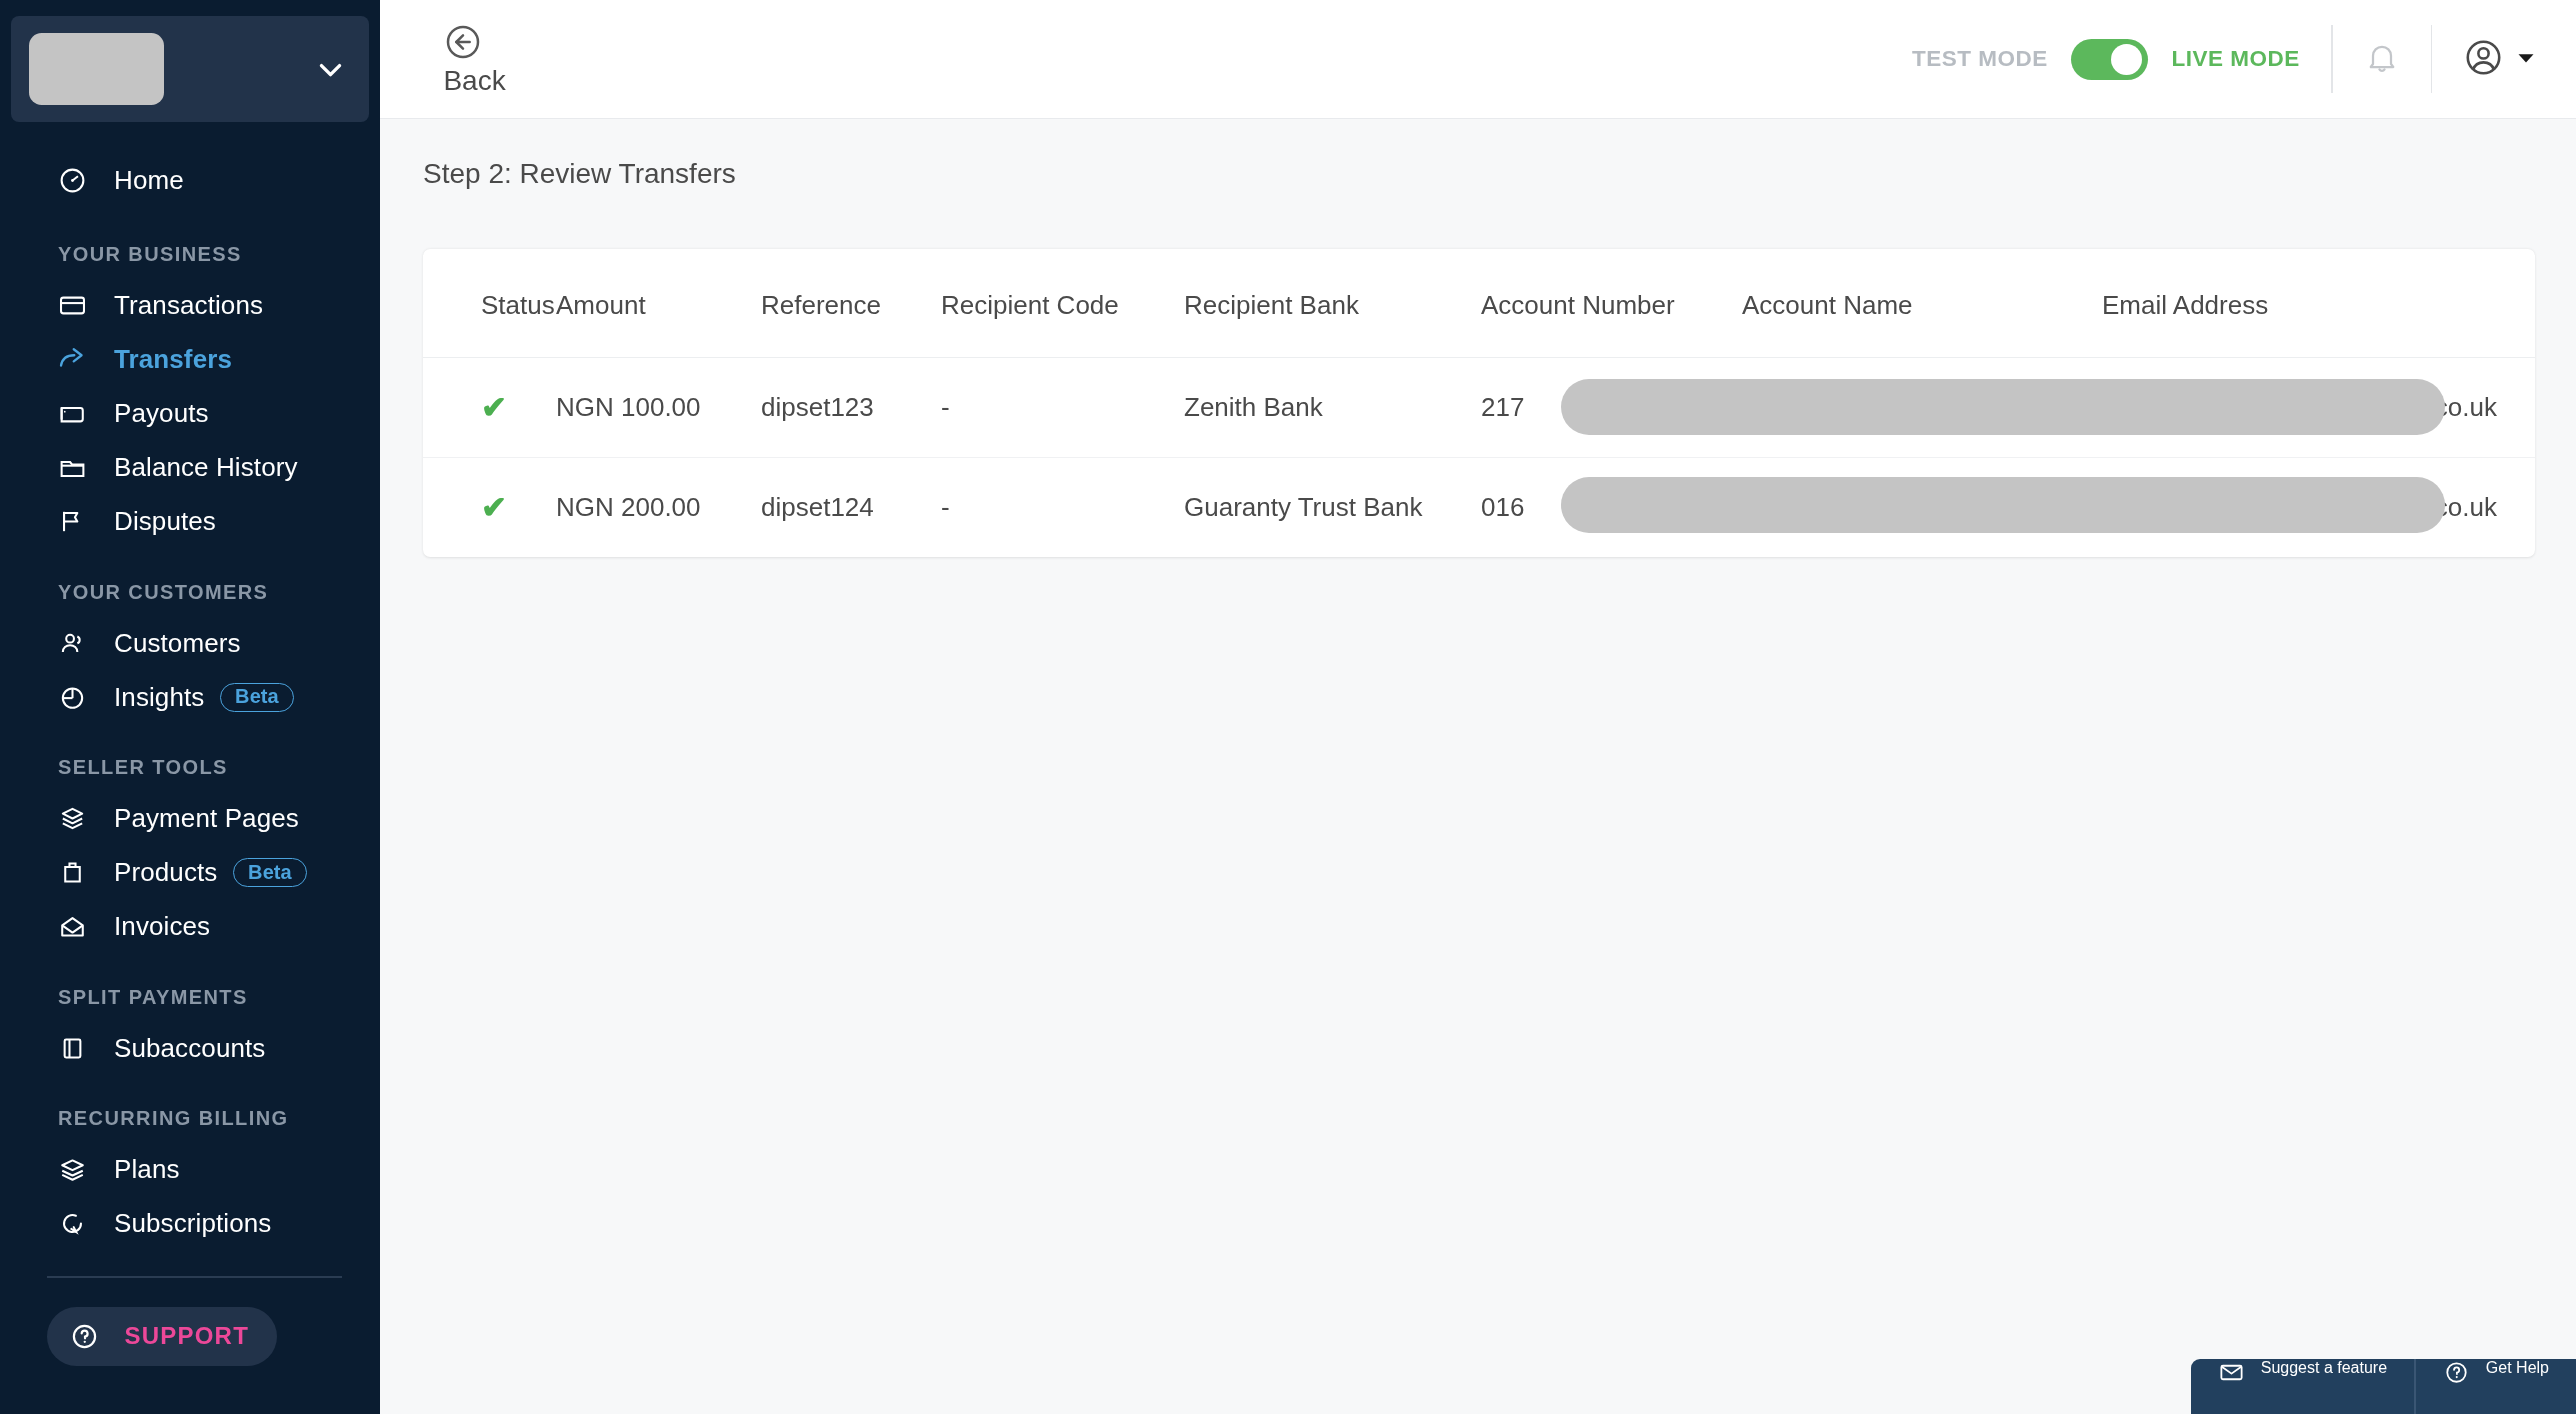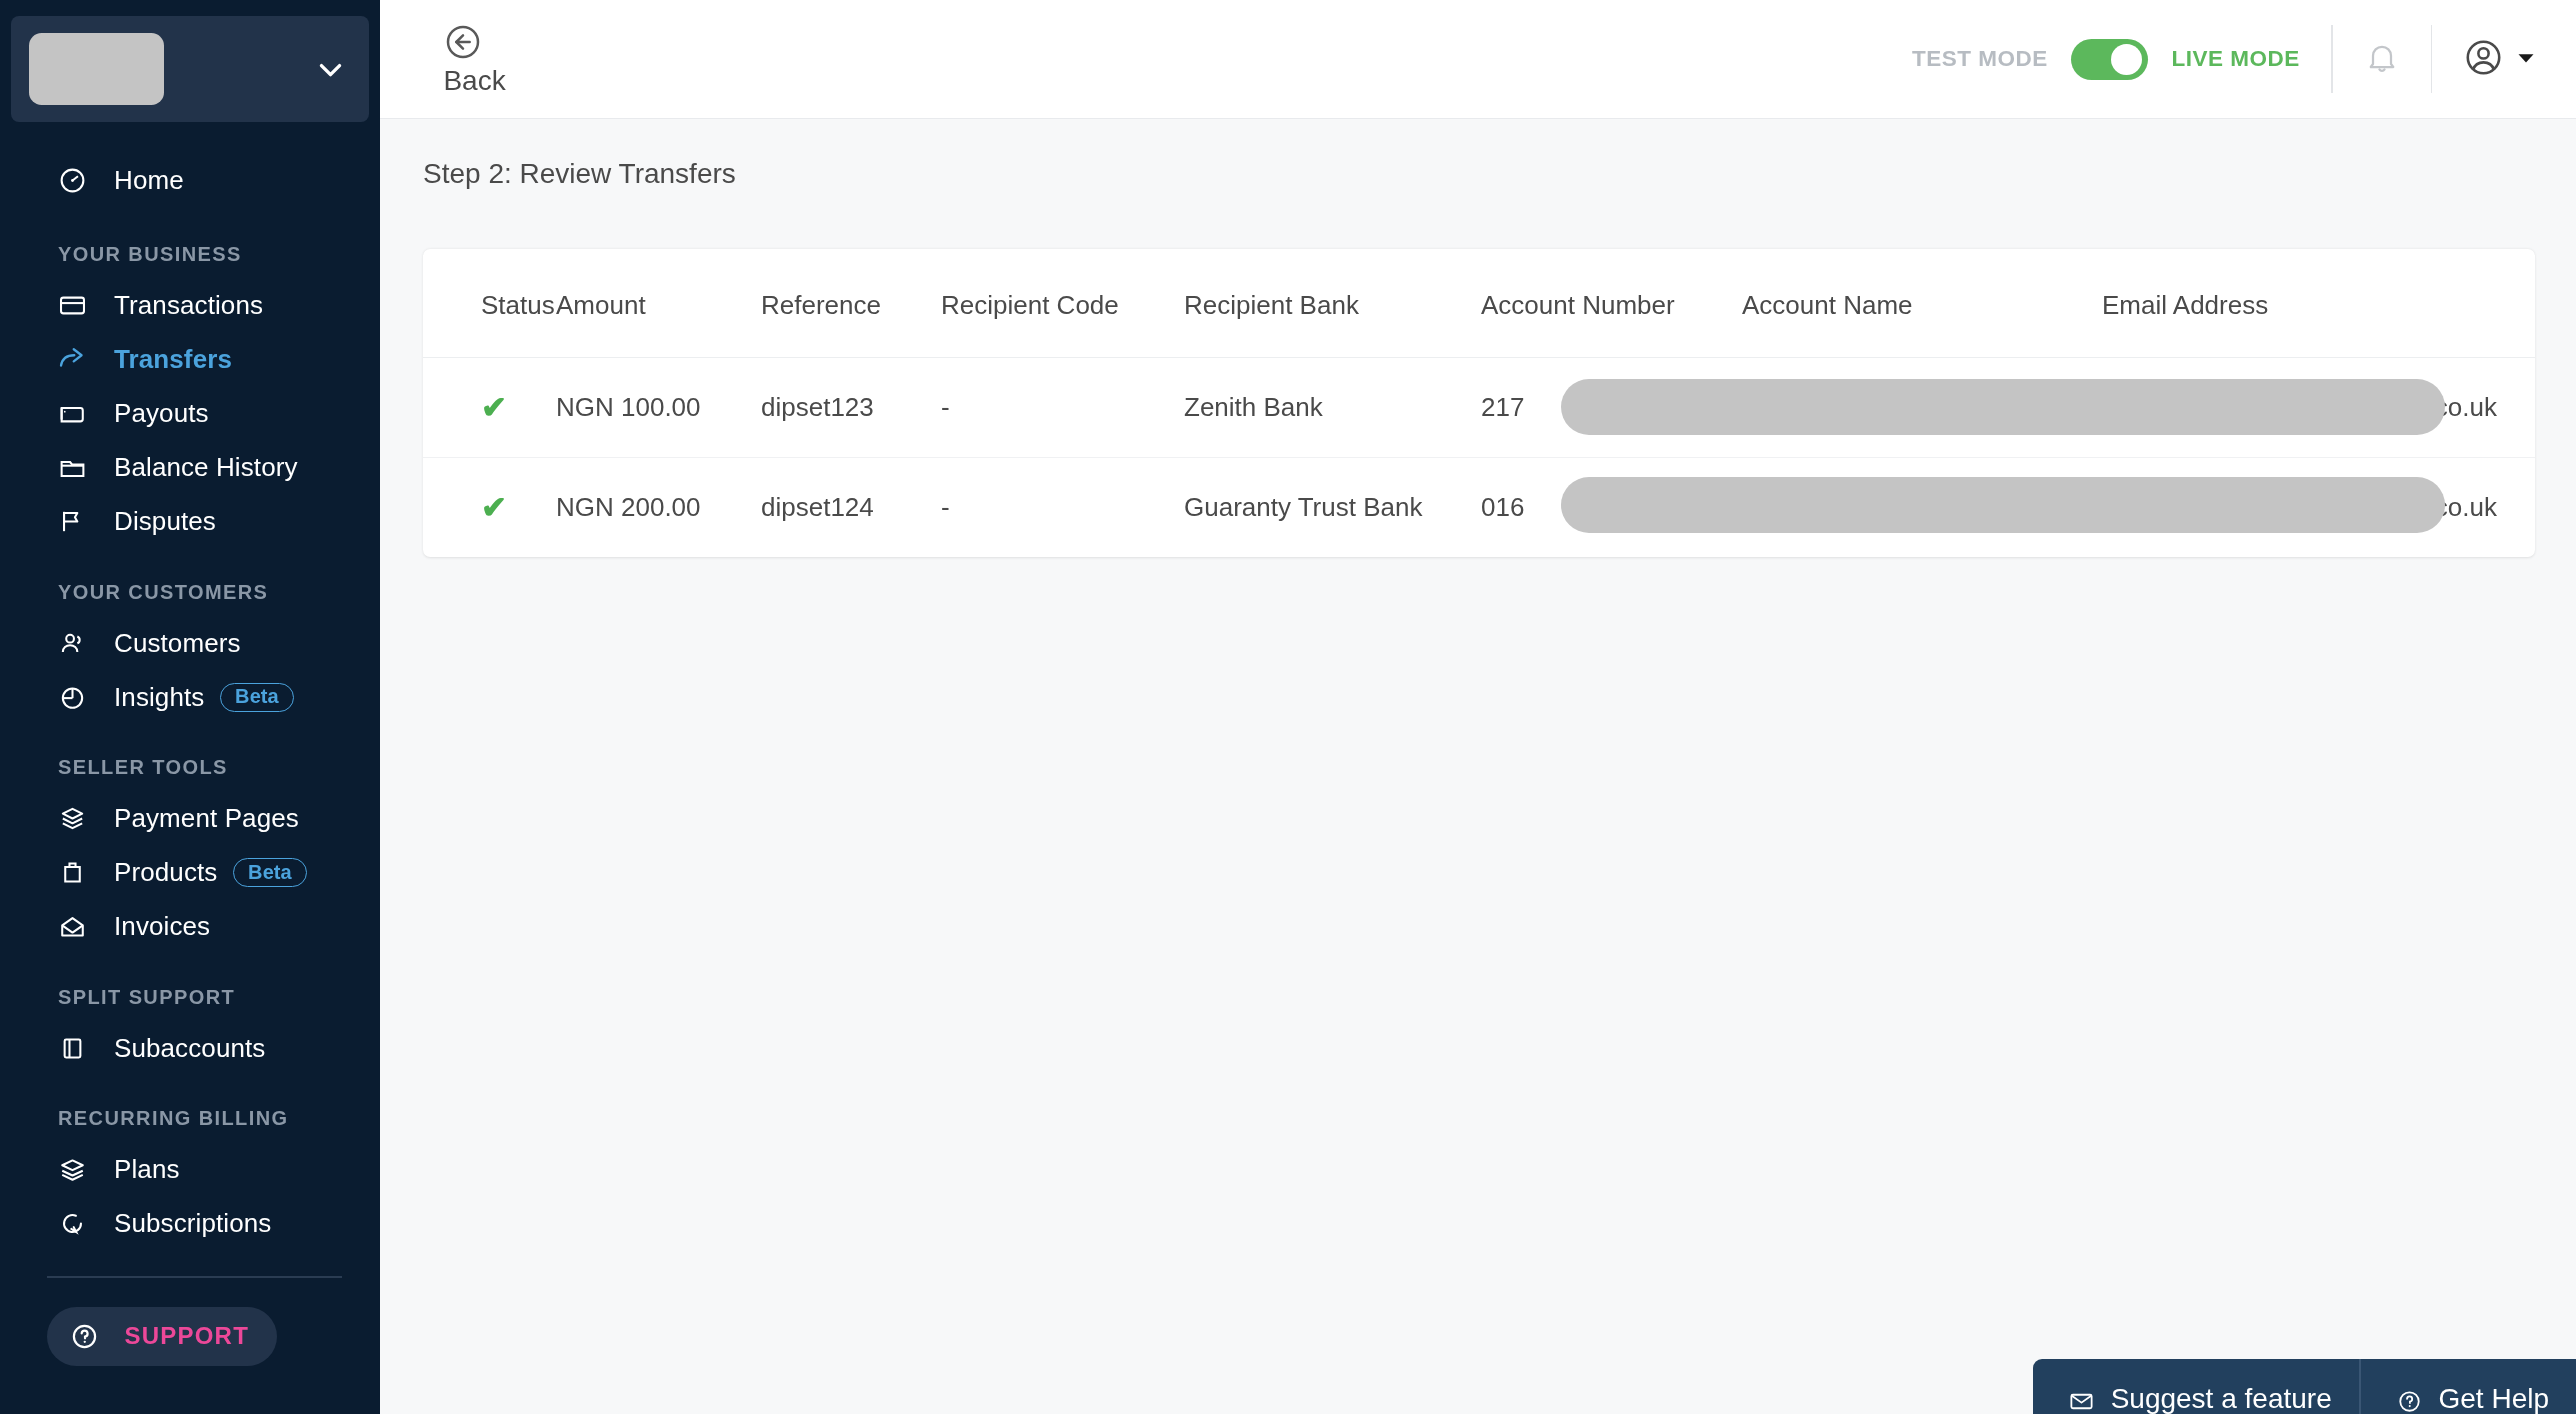--- a/index.html
+++ b/index.html
@@ -148,22 +148,22 @@
   .check { color: #4caf50; font-size: 31px; font-weight: 700; }
   .acctno-cell { white-space: nowrap; position: relative; }
 
   .help-dock {
     position: absolute; right: 0; bottom: 0;
     background: #22405e; color: #ffffff;
     border-top-left-radius: 9px;
     display: flex; align-items: center; height: 56px;
   }
   .help-item {
-    display: flex; align-items: flex-end; padding: 0 27px;
-    font-size: 28px; cursor: pointer; height: 56px; margin-left: 8px;
+    display: flex; align-items: flex-start; padding: 0 27px;
+    font-size: 16px; cursor: pointer; height: 56px;
   }
   .help-item .ico { margin-right: 16px; display: flex; }
   .help-sep { width: 1.8px; height: 56px; background: #3a5674; }
 </style>
 </head>
 <body>
 
 <div class="app">
 
   <aside class="sidebar">
@@ -295,21 +295,21 @@
       <div class="nav-item">
         <span class="ico">
           <svg width="29" height="29" viewBox="0 0 24 24" fill="none" stroke="#ffffff" stroke-width="1.7" stroke-linejoin="round">
               <path d="M3.5 11L12 5l8.5 6v8.5h-17z"></path>
               <path d="M3.5 11l8.5 6 8.5-6"></path>
             </svg>
         </span>
         <span class="lbl">Invoices</span>
       </div>
 
-      <div class="group-title">SPLIT SUPPORT</div>
+      <div class="group-title">SPLIT PAYMENTS</div>
 
       <div class="nav-item">
         <span class="ico">
           <svg width="29" height="29" viewBox="0 0 24 24" fill="none" stroke="#ffffff" stroke-width="1.7">
               <rect x="5.5" y="4.5" width="13" height="15" rx="1.2"></rect>
               <path d="M9.5 4.5v15"></path>
             </svg>
         </span>
         <span class="lbl">Subaccounts</span>
       </div>

